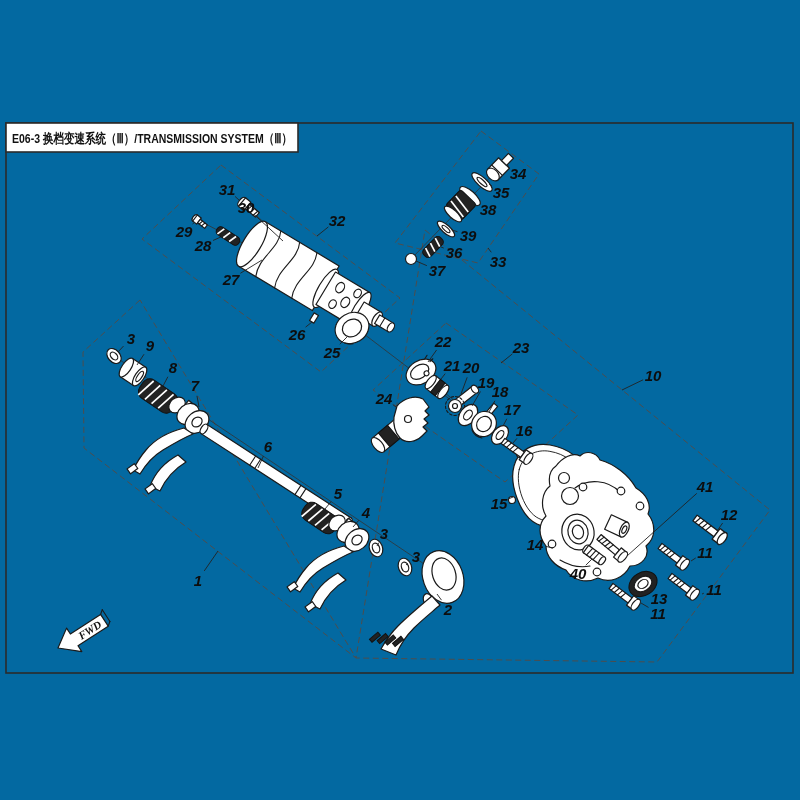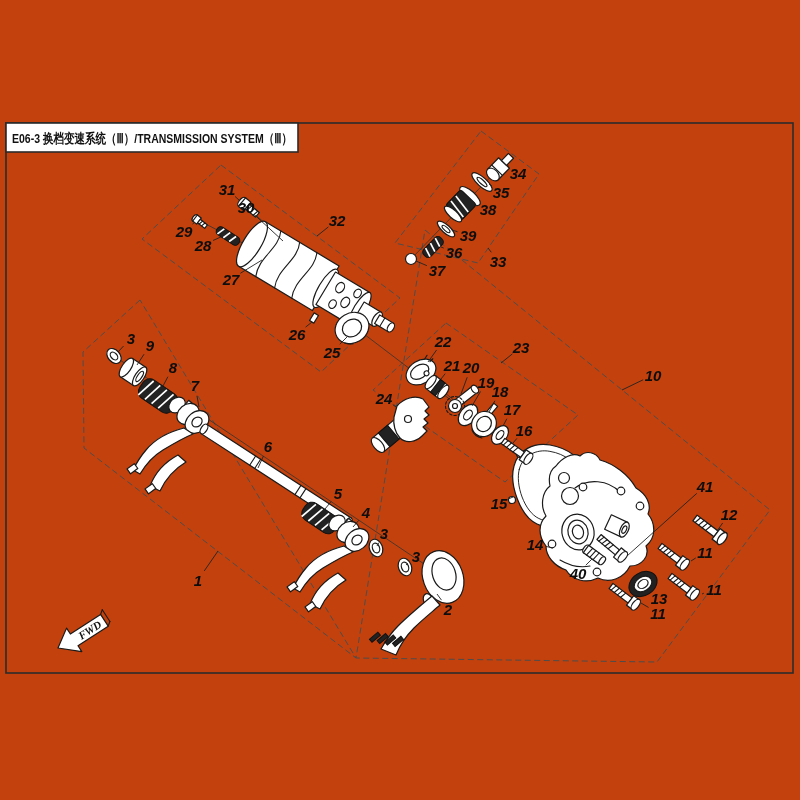--- a/index.html
+++ b/index.html
@@ -1,16 +1,16 @@
 <!DOCTYPE html>
 <html><head>
 <meta charset="utf-8">
 <style>
   html,body { margin:0; padding:0; background:#fff; }
-  .page { position:relative; width:800px; height:800px; background:#c2410c;
+  .page { position:relative; width:800px; height:800px; background:#0369a1;
           font-family:"Liberation Sans", sans-serif; overflow:hidden; }
   svg { position:absolute; left:0; top:0; }
   .frame { fill:none; stroke:#2b2b2b; stroke-width:1.6; }
   .titlebox { fill:#fff; stroke:#2b2b2b; stroke-width:1.6; }
   .title { font:bold 13.5px "Liberation Sans",sans-serif; fill:#111; }
   .gbox { fill:none; stroke:#4d4d4d; stroke-width:1; stroke-dasharray:6 3.5; }
   .leader { stroke:#222; stroke-width:0.9; }
   .pnum { font:italic bold 15px "Liberation Sans",sans-serif; text-anchor:middle; fill:#0d0d0d; }
   .axis { stroke:#333; stroke-width:0.8; fill:none; }
   .ln { stroke:#1a1a1a; stroke-width:1.1; fill:none; stroke-linecap:round; stroke-linejoin:round; }

